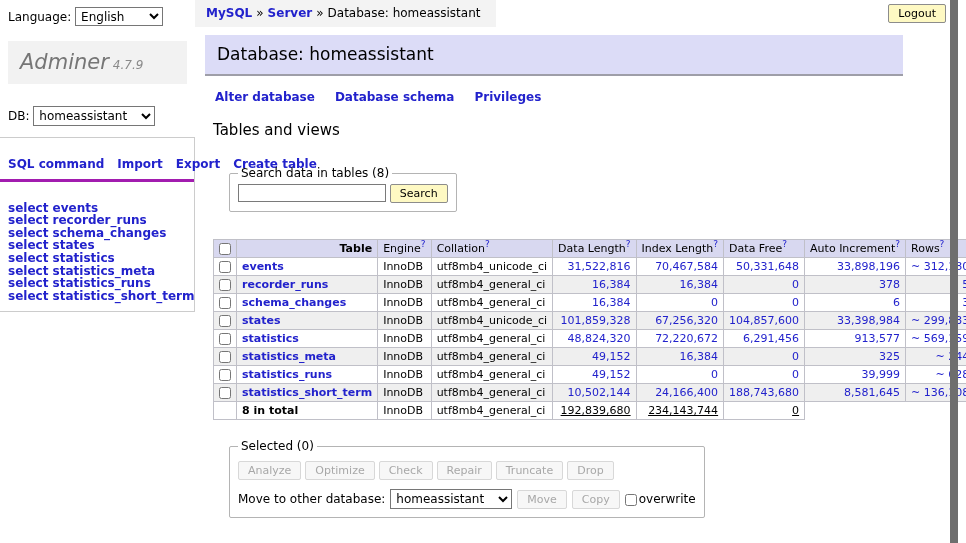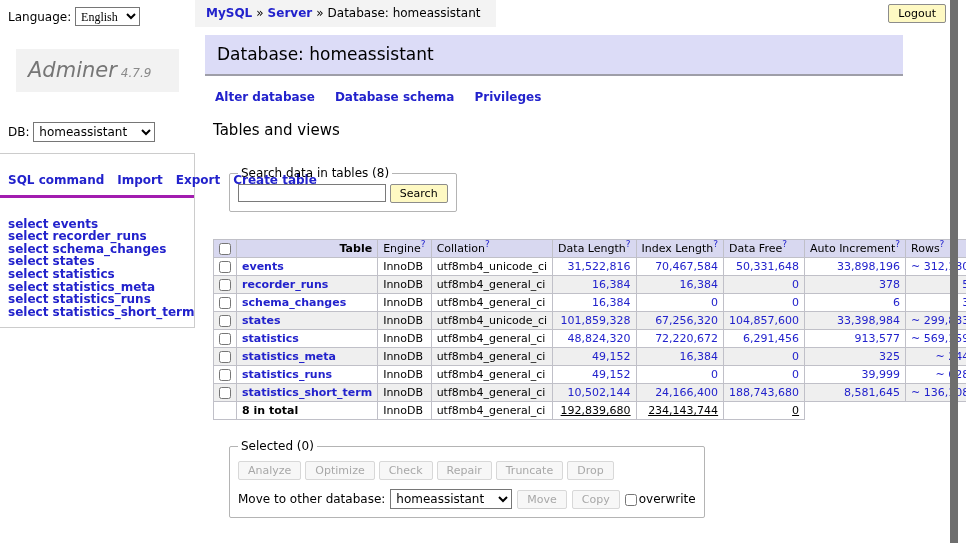--- a/index.html
+++ b/index.html
@@ -19,22 +19,22 @@
   }
   a{color:var(--link);text-decoration:none;cursor:pointer;font-weight:bold;}
   select{font-family:inherit;font-size:12px;border:1px solid #767676;background:#fff;height:20px;padding:0 1px;}
   button{font-family:inherit;font-size:11px;background:#fef9c3;border:1px solid #8c8c8c;border-radius:2px;padding:2px 9px;color:#000;}
   button:disabled{color:#a8a8a8;border-color:#d8d8d8;background:#f7f7f7;}
   input[type=checkbox]{width:12px;height:12px;margin:0;vertical-align:middle;}
 
   
   .sidebar{position:absolute;left:0;top:0;width:195px;height:100%;}
   .lang-row{padding:7px 0 7px 8px;}
-  .lang-row select{width:65px;height:19px;font-family:Liberation Serif, serif;}
-  .brand{margin:16px;background:var(--panel-bg);padding:9px 12px 10px;font-size:21px;font-weight:normal;font-style:italic;color:#767676;}
+  .lang-row select{width:88px;height:19px;}
+  .brand{margin:8px;background:var(--panel-bg);padding:9px 12px 10px;font-size:21px;font-weight:normal;font-style:italic;color:#767676;}
   .brand .version{font-size:12px;color:#8a8a8a;margin-left:4px;}
   .db-row{padding:14px 0 11px 8px;}
   .db-row select{width:122px;}
   .menu-box{border-top:1px solid #ccc;border-right:1px solid #ccc;border-bottom:1px solid #ccc;width:195px;}
   .menu-links{padding:7px 8px 6px;border-bottom:3px solid #a21caf;line-height:1.3;text-align:center;}
   .menu-links a{margin-right:13px;white-space:nowrap;}
   .table-links{padding:8px 8px 9px;}
   .table-links a{display:block;line-height:12.6px;font-size:12px;white-space:nowrap;}
 
   

